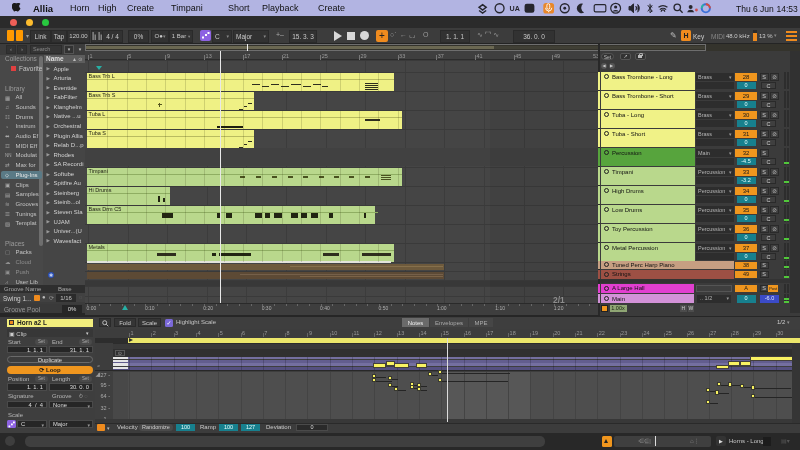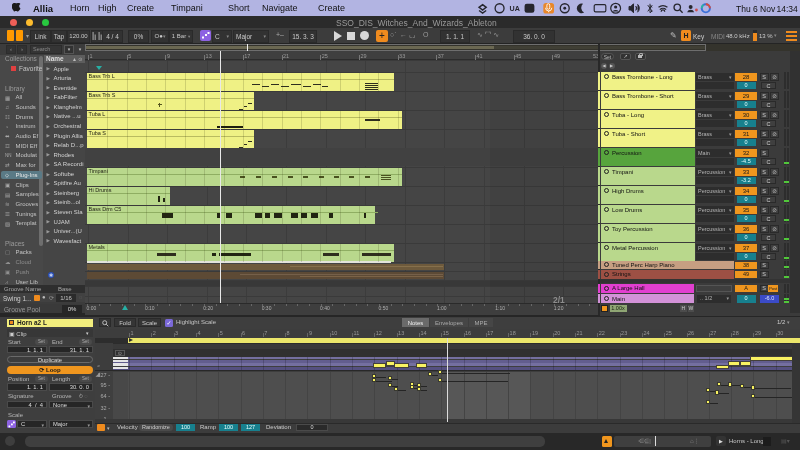--- a/index.html
+++ b/index.html
@@ -17,21 +17,21 @@
 <div class="abs" style="left:0;top:0;width:800px;height:16px;background:#b2b4e2;"></div>
 <svg class="abs" style="left:12px;top:3px;" width="10" height="11" viewBox="0 0 10 11">
       <path d="M7.2 0.5c-.1.7-.4 1.3-.9 1.7-.4.4-1 .7-1.6.6-.1-.6.2-1.3.6-1.7C5.8.6 6.5.3 7.2.5zM8.9 8.1c-.3.7-.5 1-.9 1.6-.6.9-1.4 2-2.4 2-.9 0-1.1-.6-2.3-.6-1.2 0-1.5.6-2.3.6C.9 11.7.2 10.7-.4 9.8c-1.6-2.4-1.7-5.3-.8-6.8.7-1.1 1.7-1.7 2.7-1.7 1 0 1.6.6 2.4.6.8 0 1.3-.6 2.4-.6.9 0 1.8.5 2.5 1.3-2.2 1.2-1.8 4.3.1 5.5z" transform="translate(1.2,-1.2) scale(0.82)" fill="#1a1a1a"></path>
     </svg>
 <div class="t" style="left:33px;top:2.5px;font-size:9.5px;font-weight:bold;color:#111;">Allia</div>
 <div class="t" style="left:70px;top:3px;font-size:9px;color:#111;">Horn</div>
 <div class="t" style="left:98px;top:3px;font-size:9px;color:#111;">High</div>
 <div class="t" style="left:127px;top:3px;font-size:9px;color:#111;">Create</div>
 <div class="t" style="left:171px;top:3px;font-size:9px;color:#111;">Timpani</div>
 <div class="t" style="left:228px;top:3px;font-size:9px;color:#111;">Short</div>
-<div class="t" style="left:262px;top:3px;font-size:9px;color:#111;">Navigate</div>
+<div class="t" style="left:262px;top:3px;font-size:9px;color:#111;">Playback</div>
 <div class="t" style="left:318px;top:3px;font-size:9px;color:#111;">Create</div>
 <div class="t" style="left:366px;top:21px;font-size:9px;color:#111;">Help</div>
 
 <svg class="abs" style="left:468px;top:2.2px;" width="256" height="12.5" viewBox="0 0 270 14">
   <g fill="#26262e">
     <path d="M8 3l4 3-4 3-4-3zM4 9.5l4 3 4-3" fill="none" stroke="#26262e" stroke-width="1.6"></path>
     <circle cx="27" cy="7" r="5" fill="none" stroke="#26262e" stroke-width="1.5"></circle>
     <text x="44" y="10.5" font-size="8" font-weight="bold" font-family="Liberation Sans" text-anchor="middle">UA</text>
     <rect x="55" y="2" width="11" height="10" rx="2.5"></rect>
     <rect x="76" y="1" width="12" height="12" rx="3" fill="#e8872a"></rect>
@@ -49,28 +49,27 @@
     <circle cx="226" cy="6" r="3.6" fill="none" stroke="#26262e" stroke-width="1.5"></circle>
     <path d="M229 9l3 3" stroke="#26262e" stroke-width="1.5"></path>
     <circle cx="241" cy="5.5" r="2.2"></circle>
         <path d="M237 11.5a4.3 4.3 0 018 0z"></path>
     <circle cx="247.5" cy="9" r="1.6" fill="#d05050"></circle>
     <circle cx="258" cy="7" r="4.6" fill="none" stroke="#3a6fd8" stroke-width="2.2"></circle>
 <path d="M258 2.4a4.6 4.6 0 014.6 4.6" fill="none" stroke="#d84a3a" stroke-width="2.2"></path>
 <path d="M253.4 7a4.6 4.6 0 012.2-3.9" fill="none" stroke="#2ab5a0" stroke-width="2.2"></path>
   </g>
 </svg>
-<div class="t" style="left:736px;top:3.5px;font-size:8.5px;color:#111;">Thu 6 Nov</div>
-<div class="t" style="left:776.5px;top:3.5px;font-size:8.5px;color:#111;">14:34</div>
+<div class="t" style="left:736px;top:3.5px;font-size:8.5px;color:#111;">Thu 6 Jun</div>
+<div class="t" style="left:776.5px;top:3.5px;font-size:8.5px;color:#111;">14:53</div>
 
 <div class="abs" style="left:0;top:16px;width:800px;height:11.5px;background:#2b2b2b;"></div>
 <div class="abs" style="left:10px;top:18.5px;width:7px;height:7px;border-radius:50%;background:#f05f57;"></div>
 <div class="abs" style="left:26px;top:18.5px;width:7px;height:7px;border-radius:50%;background:#fdbc2e;"></div>
 <div class="abs" style="left:42px;top:18.5px;width:7px;height:7px;border-radius:50%;background:#28c83f;"></div>
-<div class="t" style="left:336px;top:17.5px;font-size:8.5px;color:#9a9a9a;">SSO_DIS_Witches_And_Wizards_Ableton</div>
 
 <div class="abs" style="left:0;top:27.5px;width:800px;height:16.5px;background:#3c3c3c;border-bottom:1px solid #242424;box-sizing:border-box;"></div>
 <div id="transport">
 
   <div class="abs" style="left:7px;top:30px;width:7px;height:11px;background:#f90;border-radius:1px;"></div>
   <div class="abs" style="left:16px;top:30px;width:7px;height:11px;background:#f90;border-radius:1px;"></div>
   <div class="t" style="left:26px;top:32px;font-size:6px;color:#999;">▾</div>
   <div class="seg" style="left:30px;top:29.5px;width:21px;height:13px;border:1px solid #2a2a2a;">Link</div>
   <div class="seg" style="left:51px;top:29.5px;width:16px;height:13px;border:1px solid #2a2a2a;">Tap</div>
   <div class="seg" style="left:67px;top:29.5px;width:23px;height:13px;border:1px solid #2a2a2a;font-size:6px;">120.00</div>

